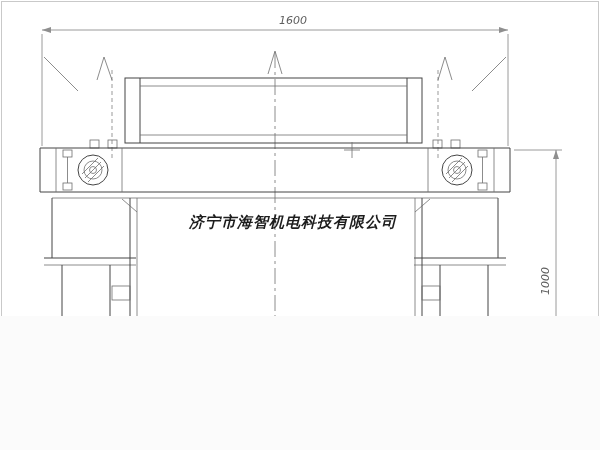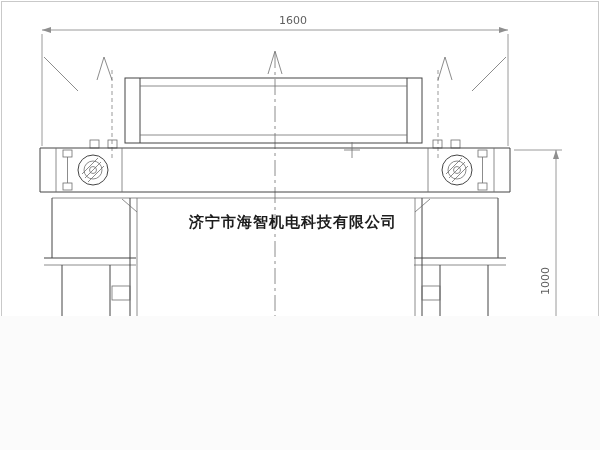--- a/index.html
+++ b/index.html
@@ -10,20 +10,21 @@
     --color-dim_line:#8f8f8f;
     --color-dim_text:#5f5f5f;
     --color-border:#c9c9c9;
     --color-watermark_text:#1d1d1d;
   }
   html,body{margin:0;padding:0;background:var(--color-background);}
   .stage{
     width:600px;height:316px;position:relative;overflow:hidden;
     background:var(--color-paper);
     font-family:"DejaVu Sans", sans-serif;
+    font-style:italic;
   }
   svg{display:block;}
   .ln{stroke:var(--color-line);stroke-width:1;fill:none;}
   .thin{stroke:var(--color-thin_line);stroke-width:0.8;fill:none;}
   .dim{stroke:var(--color-dim_line);stroke-width:0.9;fill:none;}
   .arrow{fill:var(--color-dim_line);stroke:none;}
   .cl{stroke:var(--color-thin_line);stroke-width:0.8;fill:none;stroke-dasharray:16 4 3 4;}
   .dash{stroke:var(--color-thin_line);stroke-width:0.7;fill:none;stroke-dasharray:4 3;}
   .border-rect{stroke:var(--color-border);stroke-width:1;fill:none;}
   .dim-text{

